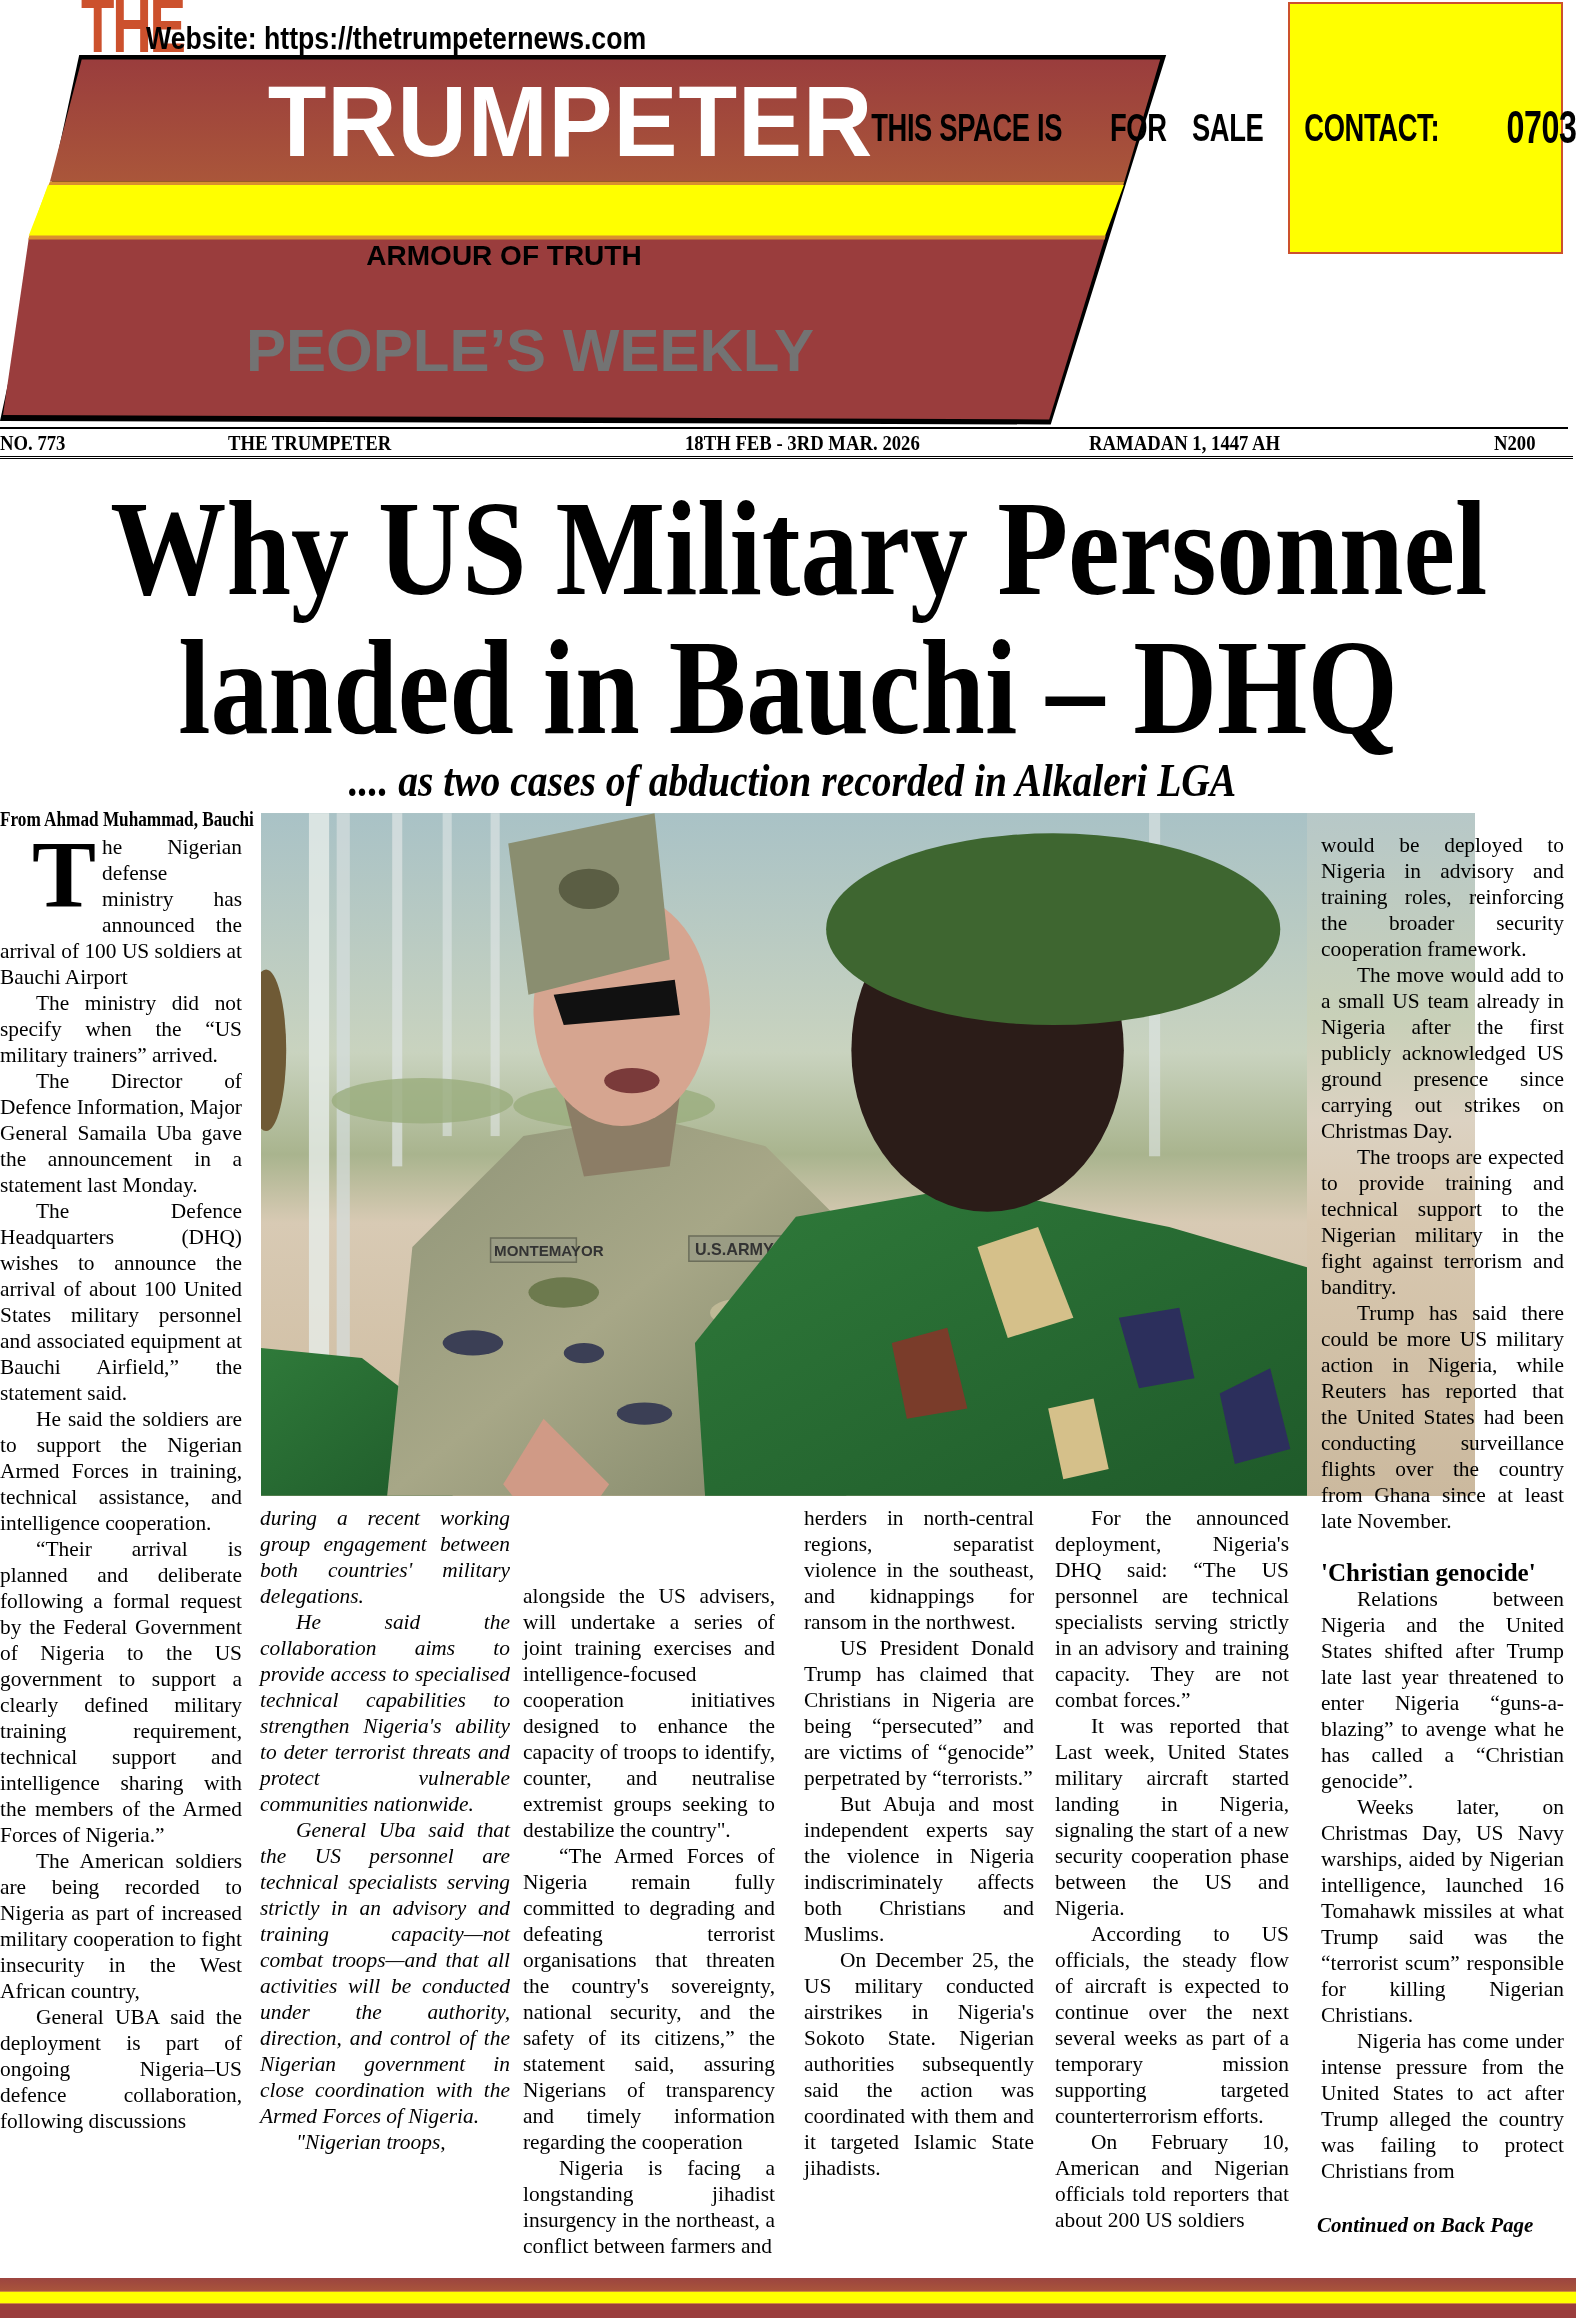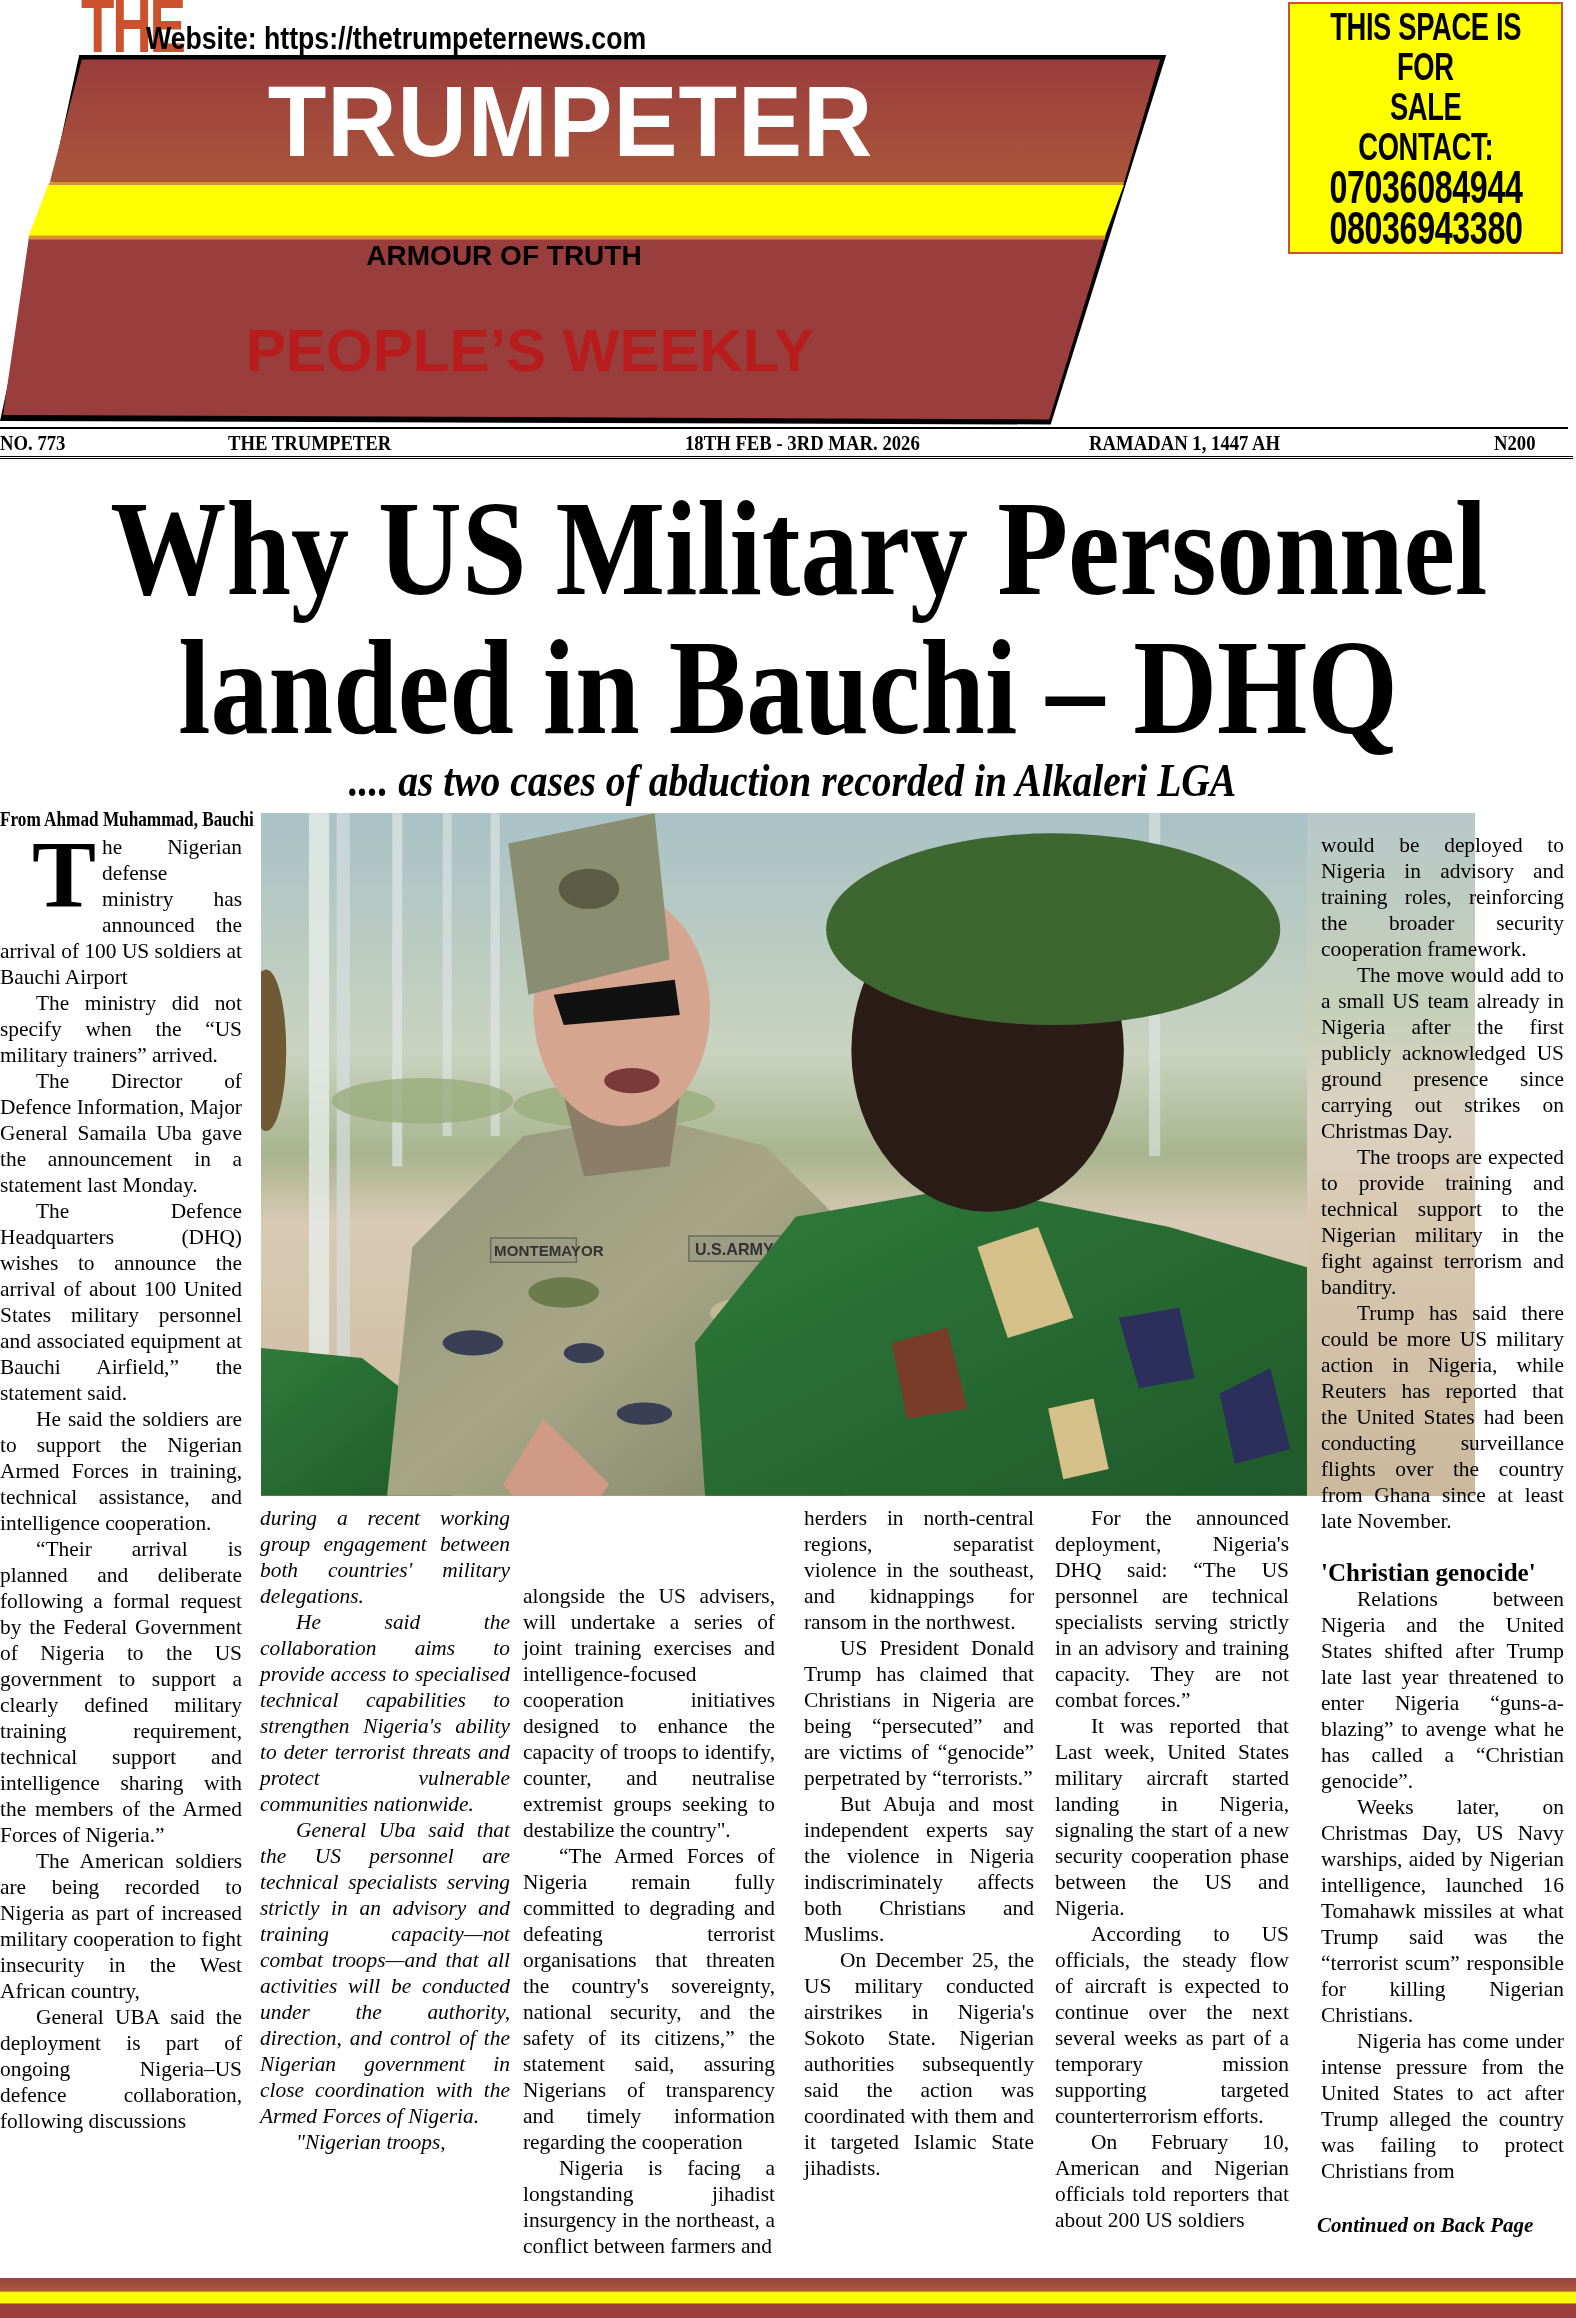--- a/index.html
+++ b/index.html
@@ -24,27 +24,27 @@
     font-family: "Liberation Sans", sans-serif; font-weight: bold; color: #fff;
     font-size: 101px; line-height: 111px; letter-spacing: 1px;
     transform: scaleX(0.95); transform-origin: center top;
   }
   .banner-tagline {
     position: absolute; left: 151px; top: 241px; width: 706px; text-align: center;
     font-family: "Liberation Sans", sans-serif; font-weight: bold; font-size: 28px; line-height: 30px;
   }
   .banner-weekly {
     position: absolute; left: 101px; top: 318px; width: 858px; text-align: center;
-    font-family: "Liberation Sans", sans-serif; font-weight: bold; color: #b91c1c;
+    font-family: "Liberation Sans", sans-serif; font-weight: bold; color: #737373;
     font-size: 60px; line-height: 66px;
   }
   .ad-box {
     position: absolute; left: 1288px; top: 1.5px; width: 275px; height: 252px;
     background: #ffff00; border: 2.5px solid #cc512d;
-    display: flex; flex-direction: column; align-items: center; justify-content: center;
+    display: flex; flex-direction: row; align-items: center; justify-content: center;
   }
   .ad-line {
     font-family: "Liberation Sans", sans-serif; font-weight: bold; font-size: 38px; line-height: 40px;
     transform: scaleX(0.72); white-space: nowrap; letter-spacing: -0.5px;
   }
   .ad-line.phone { font-size: 46px; line-height: 41px; transform: scaleX(0.7); }
 
   .thin-rule-top { position: absolute; left: 0; top: 427px; width: 1568px; height: 2px; border-top: 0.5px solid #000; border-bottom: 0.5px solid #000; }
 
   

